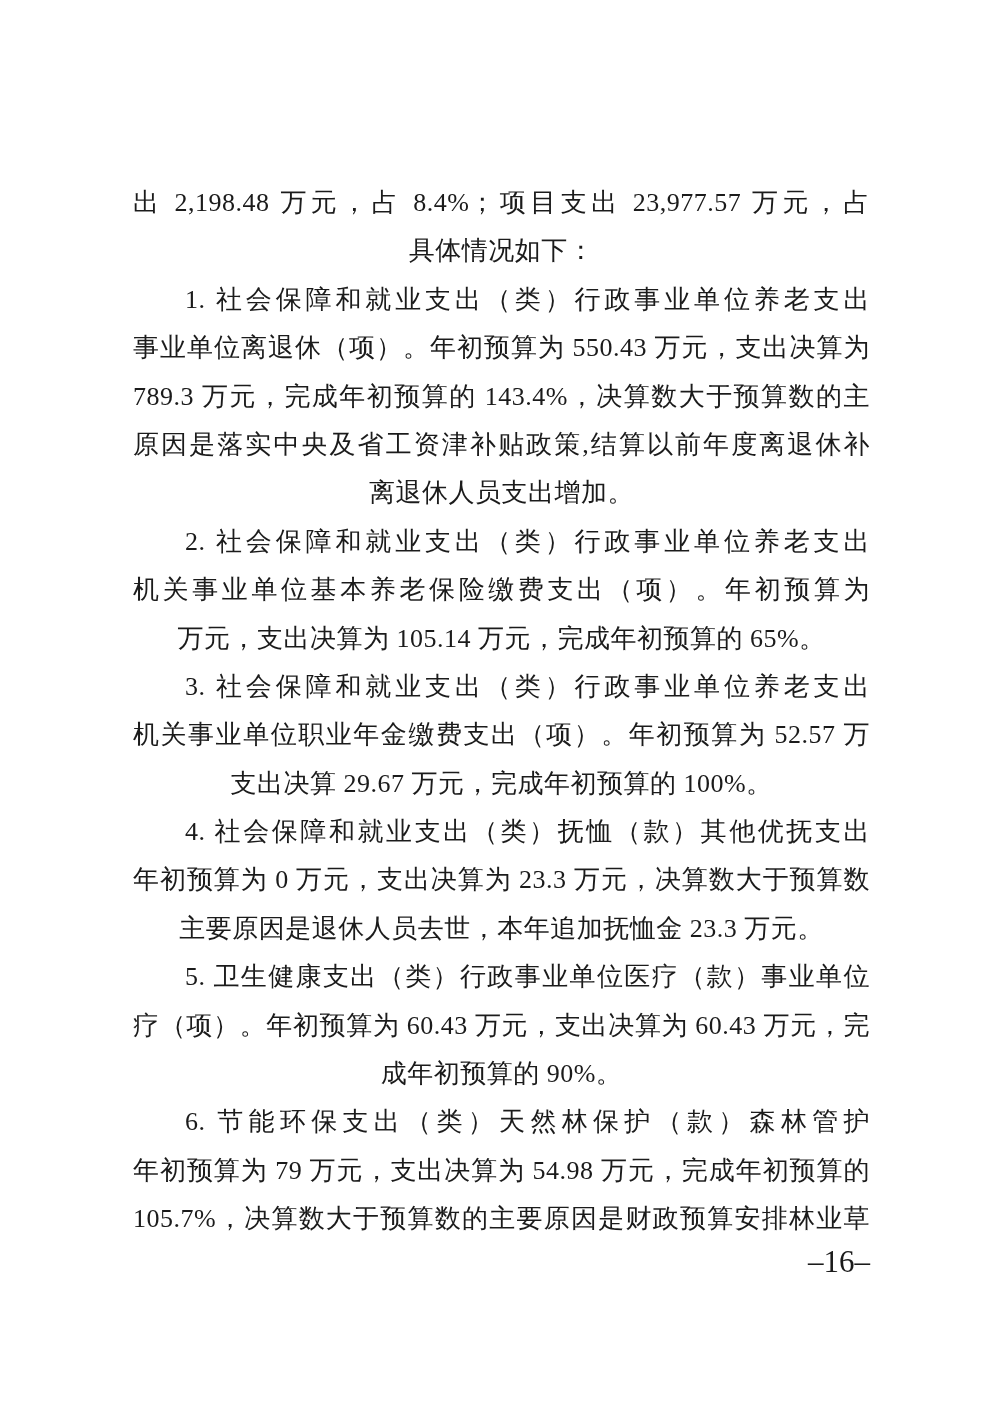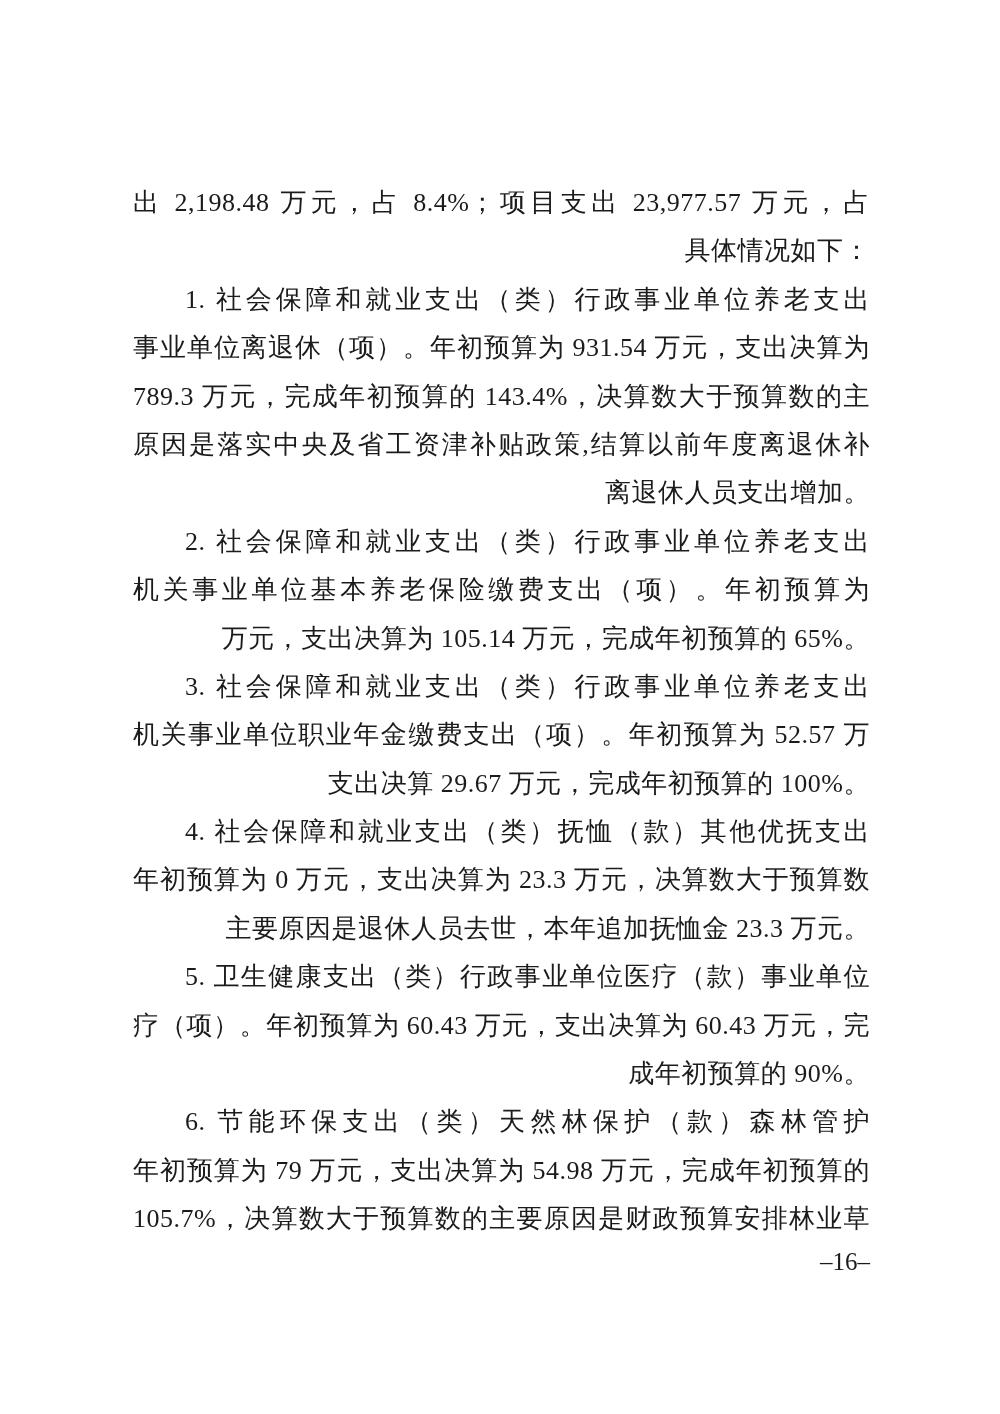--- a/index.html
+++ b/index.html
@@ -20,52 +20,52 @@
     position: absolute;
     left: 133px;
     top: 179px;
     width: 737px;
   }
   .line {
     font-size: 26px;
     line-height: 48.4px;
     height: 48.4px;
     overflow: hidden;
-    text-align: right;
+    text-align: center;
     white-space: normal;
     letter-spacing: 0.5px;
   }
   .line.fill {
     text-align: justify;
     text-align-last: justify;
     text-justify: inter-character;
   }
   .line.indent {
     text-indent: 52px;
   }
   .footer {
     position: absolute;
     left: 133px;
     top: 1246px;
     width: 737px;
     text-align: right;
-    font-size: 25px;
+    font-size: 31px;
     line-height: 32px;
     color: #1b1b1b;
   }
 </style>
 </head>
 <body>
 
 <div class="page">
   <div class="textblock">
     <div class="line fill">出 2,198.48 万元，占 8.4%；项目支出 23,977.57 万元，占 91.6%。</div>
     <div class="line">具体情况如下：</div>
     <div class="line fill indent">1. 社会保障和就业支出（类）行政事业单位养老支出（款）</div>
-    <div class="line fill">事业单位离退休（项）。年初预算为 931.54 万元，支出决算为</div>
+    <div class="line fill">事业单位离退休（项）。年初预算为 550.43 万元，支出决算为</div>
     <div class="line fill">789.3 万元，完成年初预算的 143.4%，决算数大于预算数的主要</div>
     <div class="line fill">原因是落实中央及省工资津补贴政策,结算以前年度离退休补贴，</div>
     <div class="line">离退休人员支出增加。</div>
     <div class="line fill indent">2. 社会保障和就业支出（类）行政事业单位养老支出（款）</div>
     <div class="line fill">机关事业单位基本养老保险缴费支出（项）。年初预算为 105.14</div>
     <div class="line">万元，支出决算为 105.14 万元，完成年初预算的 65%。</div>
     <div class="line fill indent">3. 社会保障和就业支出（类）行政事业单位养老支出（款）</div>
     <div class="line fill">机关事业单位职业年金缴费支出（项）。年初预算为 52.57 万元，</div>
     <div class="line">支出决算 29.67 万元，完成年初预算的 100%。</div>
     <div class="line fill indent">4. 社会保障和就业支出（类）抚恤（款）其他优抚支出（项）。</div>

